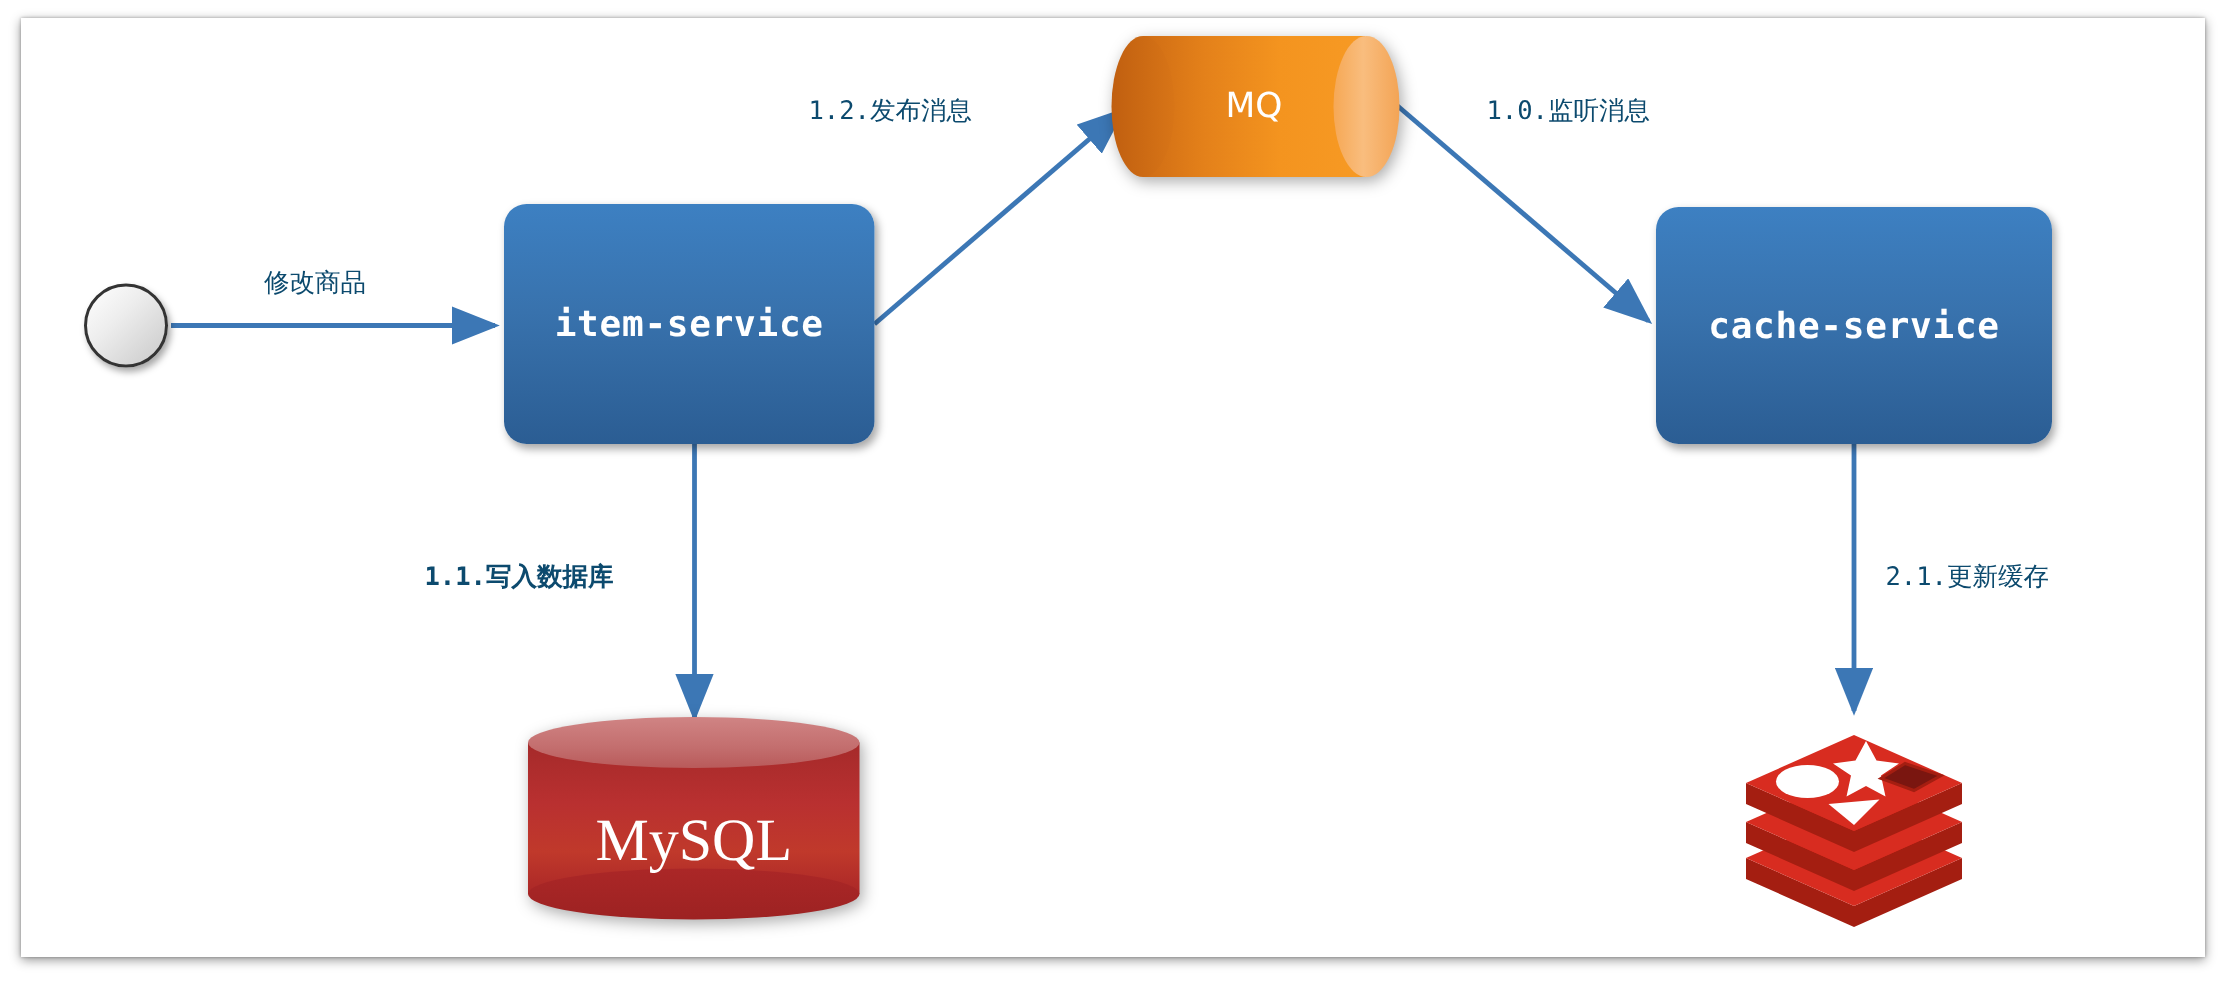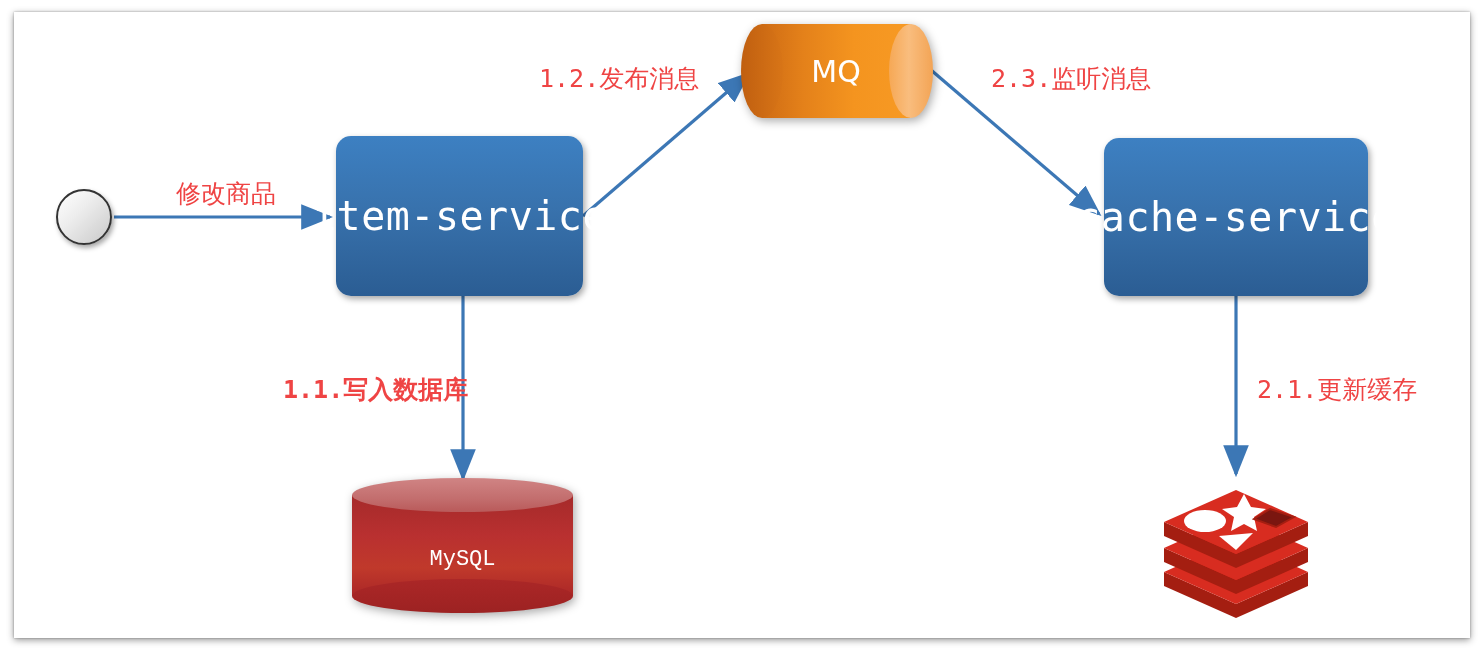--- a/index.html
+++ b/index.html
@@ -44,23 +44,24 @@
     border-radius: 15px;
     background: linear-gradient(to bottom, #3d80c2 0%, #3872ad 45%, #2b5d93 100%);
     box-shadow: 2px 3px 6px rgba(0,0,0,0.35);
     display: flex;
     align-items: center;
     justify-content: center;
   }
   .service-label {
     color: #ffffff;
     font-family: "DejaVu Sans Mono", monospace;
-    font-size: 40px;
+    font-size: 24px;
     letter-spacing: 0.5px;
     white-space: nowrap;
+    font-weight: bold;
   }
 
   
   .start-circle {
     width: 56px; height: 56px;
     border-radius: 50%;
     background: linear-gradient(135deg, #ffffff 0%, #ededed 40%, #c9c9c9 100%);
     border: 2px solid #333333;
     box-shadow: 2px 3px 5px rgba(0,0,0,0.35);
     box-sizing: border-box;
@@ -93,21 +94,21 @@
   }
   .mq-label {
     position: absolute;
     left: 0; top: 0;
     width: 148px; height: 94px;
     display: flex;
     align-items: center;
     justify-content: center;
     color: #ffffff;
     font-family: "DejaVu Sans", sans-serif;
-    font-size: 30px;
+    font-size: 23px;
   }
 
   
   .db-wrap {
     filter: drop-shadow(2px 3px 5px rgba(0,0,0,0.33));
   }
   .db-body {
     position: absolute;
     left: 0; top: 17px;
     width: 221px; height: 101px;
@@ -129,30 +130,30 @@
     background: linear-gradient(to bottom, #d08484 0%, #c36e6e 60%, #b95a5a 100%);
   }
   .db-label {
     position: absolute;
     left: 0; top: 27px;
     width: 221px; height: 108px;
     display: flex;
     align-items: center;
     justify-content: center;
     color: #ffffff;
-    font-family: Liberation Mono, monospace;
-    font-size: 22px;
+    font-family: Liberation Serif, serif;
+    font-size: 40px;
   }
 
   
   .edge-label {
     position: absolute;
-    color: #ef4444;
+    color: #0c4a6e;
     font-family: "DejaVu Sans", sans-serif;
-    font-size: 25px;
+    font-size: 17px;
     white-space: nowrap;
   }
   .edge-label.mono-num {
     font-family: "DejaVu Sans Mono", "DejaVu Sans", monospace;
   }
 </style>
 </head>
 <body>
 
 <div id="stage">
@@ -216,19 +217,19 @@
       <path d="M63,62 L97,59 L80,76 Z" fill="#ffffff"></path>
       <path d="M114,35 L138,43 L120,53 L98,45 Z" fill="#7a1610"></path>
       <path d="M114,35 L138,43 L120,53 L98,45 Z" fill="none" stroke="#a41e11" stroke-width="2"></path>
     </svg>
   </div>
 
   <div class="edge-label" style="left:176px; top:177px;text-align:center;">修改商品</div>
 
   <div class="edge-label mono-num" style="left:539px; top:62px;">1.2.发布消息</div>
 
-  <div class="edge-label mono-num" style="left:991px; top:62px;">2.3.监听消息</div>
+  <div class="edge-label mono-num" style="left:991px; top:62px;">1.0.监听消息</div>
 
   <div class="edge-label mono-num" style="left:283px; top:373px;font-weight:bold;">1.1.写入数据库</div>
 
   <div class="edge-label mono-num" style="left:1257px; top:373px;text-align:center;">2.1.更新缓存</div>
 
 </div>
 
 </body></html>

